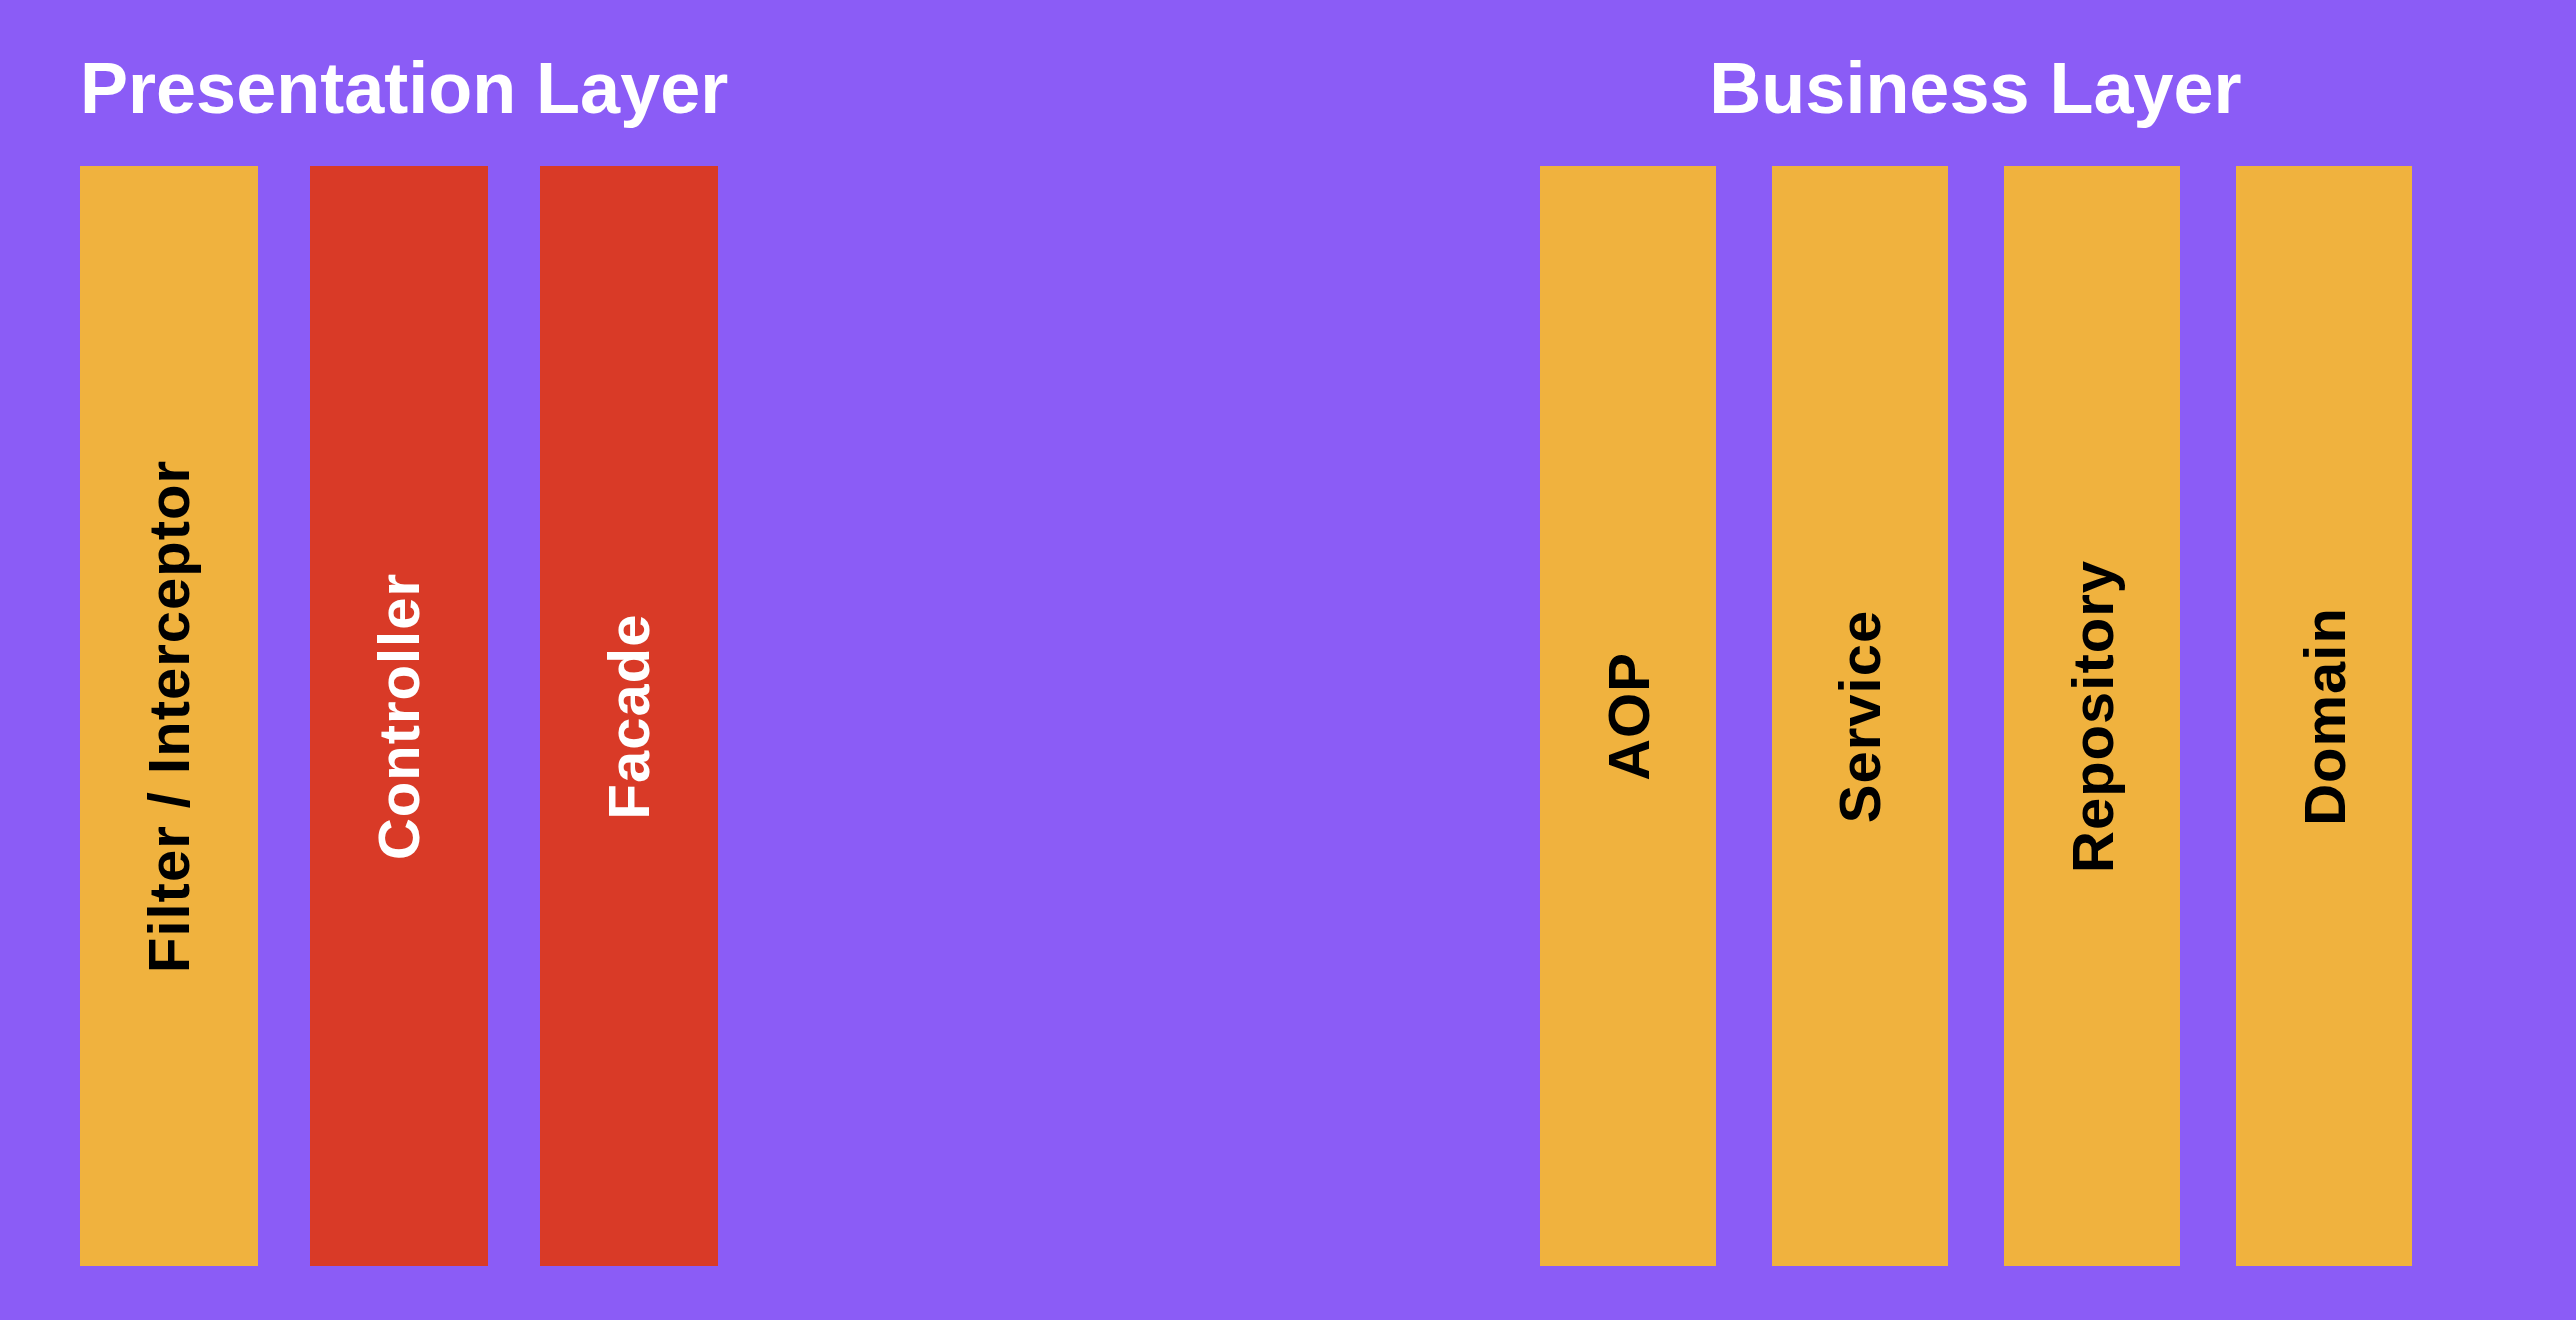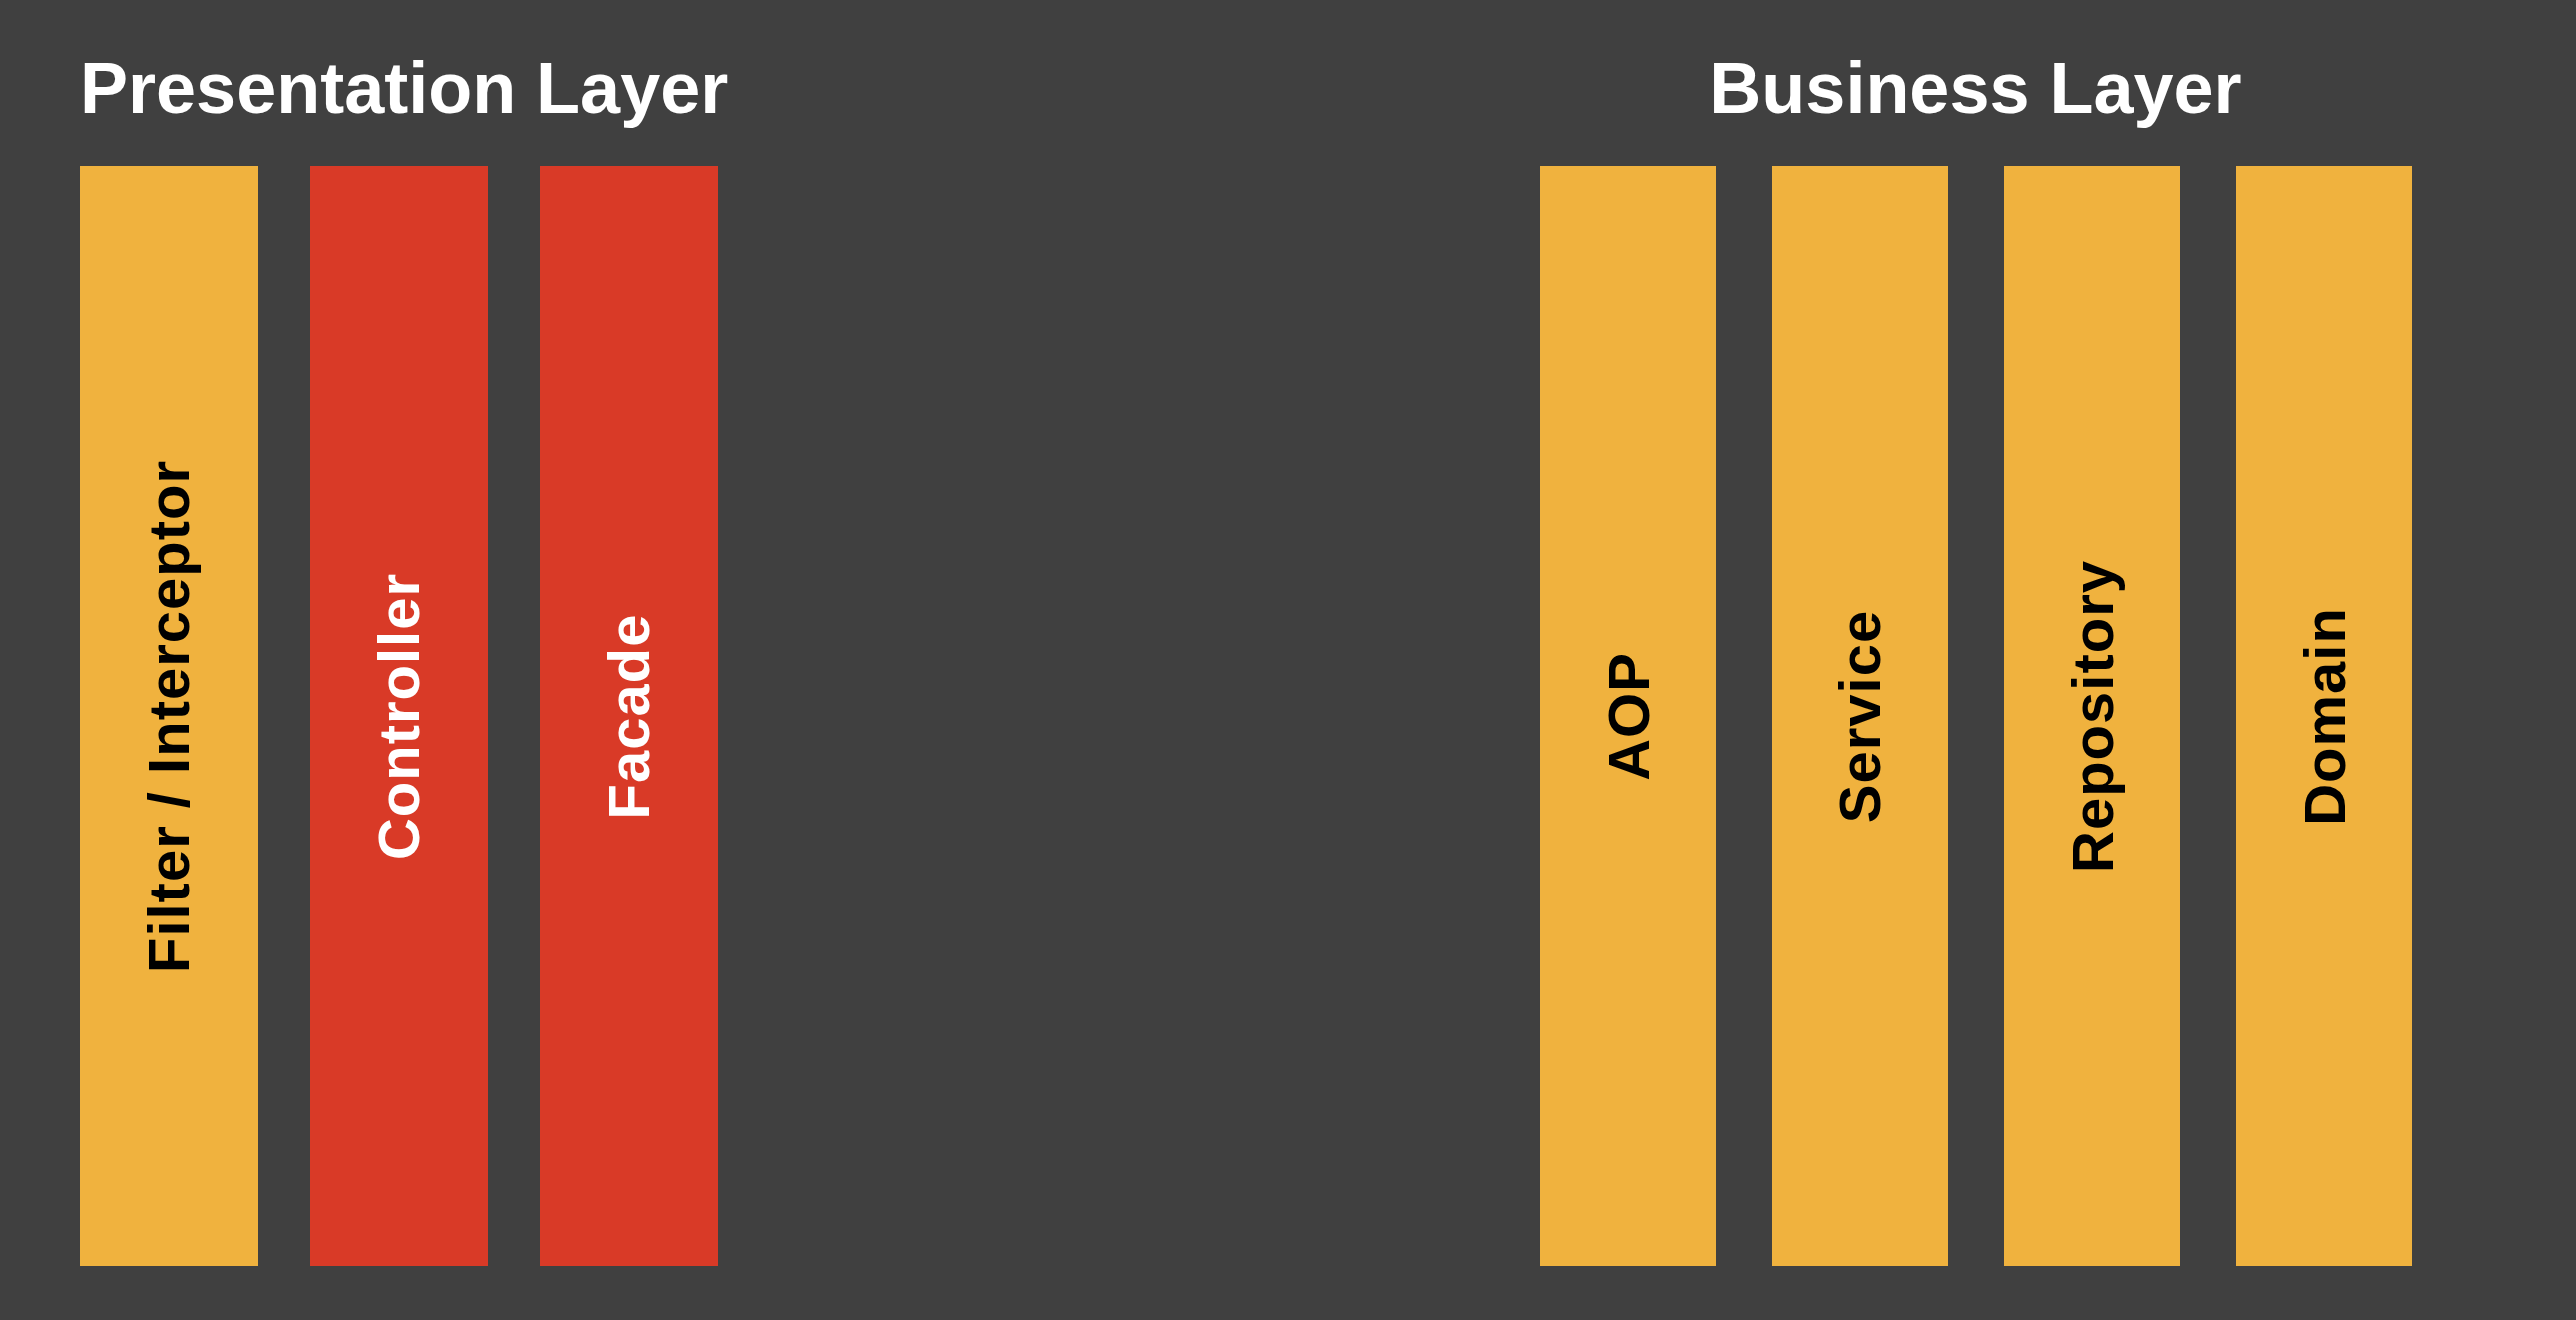--- a/index.html
+++ b/index.html
@@ -10,21 +10,21 @@
     width: 2576px;
     height: 1321px;
     background: #000000;
     overflow: hidden;
     font-family: "Liberation Sans", sans-serif;
   }
   .canvas {
     position: relative;
     width: 2576px;
     height: 1321px;
-    background: #404040;
+    background: #8b5cf6;
   }
   .group {
     position: absolute;
     top: 0;
     height: 1321px;
   }
   .group-presentation {
     left: 80px;
     width: 638px;
   }

